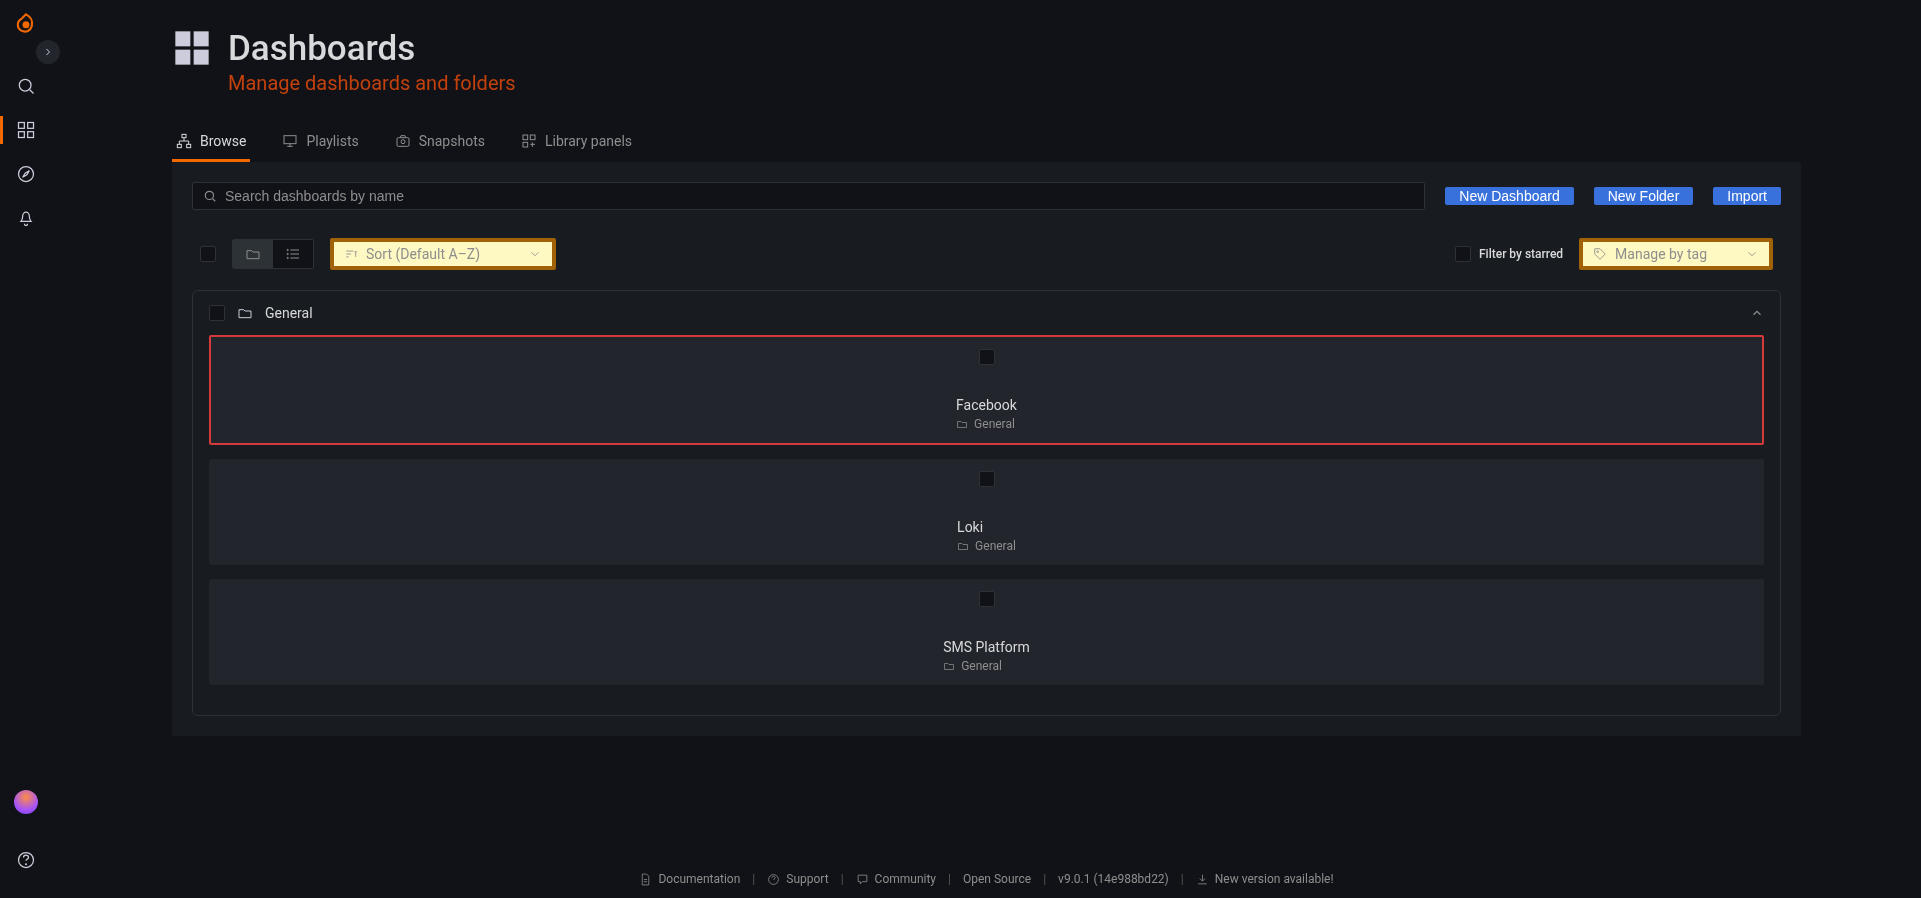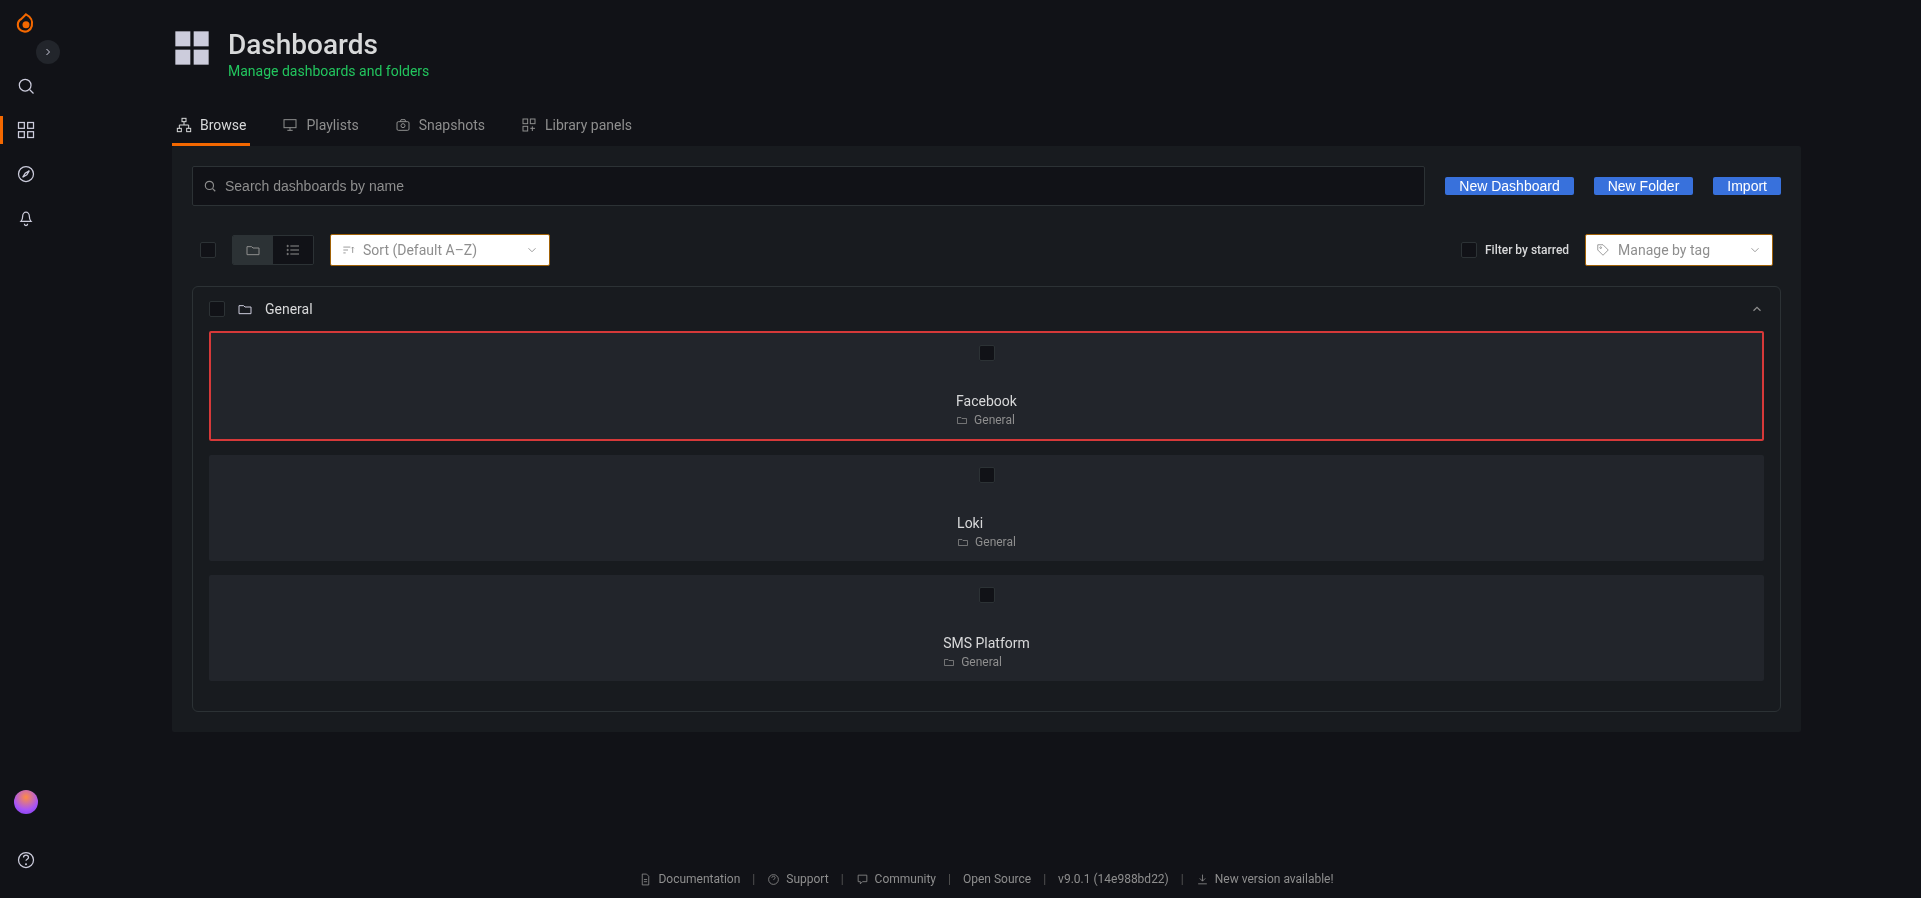--- a/index.html
+++ b/index.html
@@ -80,22 +80,22 @@
   bottom: 0;
   padding: 28px 120px 0 120px;
 }
 .page-header {
   display: flex;
   align-items: flex-start;
   gap: 16px;
   margin-bottom: 28px;
 }
 .page-icon { width: 40px; height: 40px; fill: #ccccdc; }
-.page-title { font-size: 28px; font-weight: 500; color: #d8d9da; }
-.page-subtitle { font-size: 14px; color: #22c55e; margin-top: 2px; }
+.page-title { font-size: 35px; font-weight: 500; color: #d8d9da; }
+.page-subtitle { font-size: 20px; color: #c2410c; margin-top: 2px; }
 
 .tabs {
   display: flex;
   gap: 28px;
   border-bottom: 1px solid transparent;
   margin-bottom: 0;
 }
 .tab {
   display: flex;
   align-items: center;
@@ -132,21 +132,21 @@
   margin-bottom: 28px;
 }
 .search-box {
   flex: 1;
   display: flex;
   align-items: center;
   background: #111217;
   border: 1px solid #2c3235;
   border-radius: 2px;
   padding: 0 10px;
-  height: 40px;
+  height: 28px;
 }
 .search-box svg { width: 14px; height: 14px; stroke: #8e8e8e; fill: none; stroke-width: 2; margin-right: 8px; }
 .search-input {
   flex: 1;
   background: transparent;
   border: none;
   outline: none;
   color: #ccccdc;
   font-size: 14px;
 }
@@ -190,22 +190,22 @@
   justify-content: center;
   background: #111217;
   cursor: pointer;
 }
 .view-btn.active { background: #2c3235; }
 .view-btn svg { width: 16px; height: 16px; stroke: #8e8e8e; fill: none; stroke-width: 1.5; }
 .sort-select, .tag-select {
   display: flex;
   align-items: center;
   gap: 8px;
-  background: #ffffff;
-  border: 1px solid #a16207;
+  background: #fef9c3;
+  border: 4px solid #a16207;
   border-radius: 2px;
   height: 32px;
   padding: 0 10px;
   cursor: pointer;
   color: #8e8e8e;
 }
 .sort-select svg, .tag-select svg { width: 14px; height: 14px; stroke: currentColor; fill: none; stroke-width: 1.5; }
 .spacer { flex: 1; }
 .starred-filter {
   display: flex;

